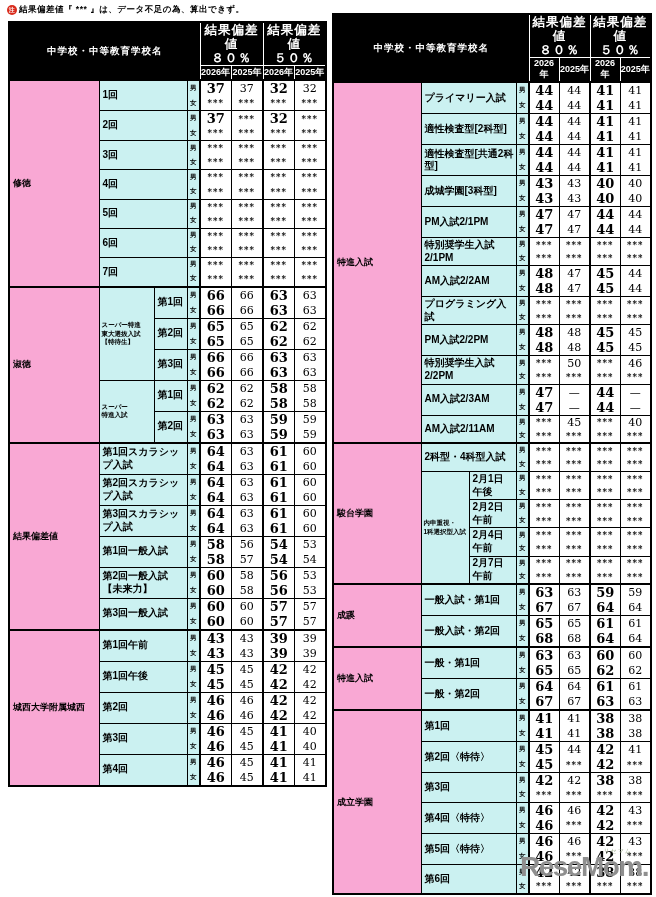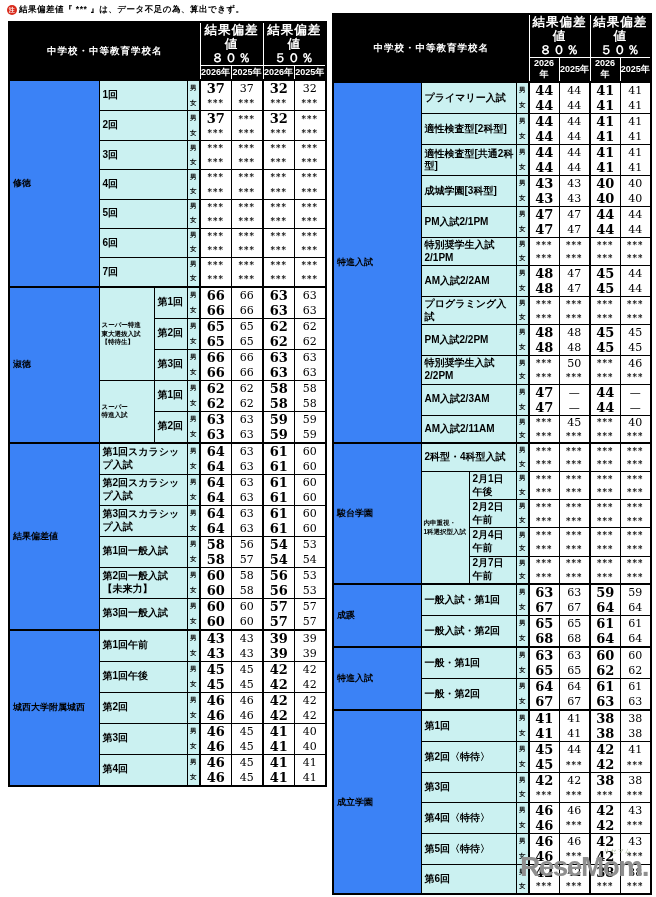--- a/index.html
+++ b/index.html
@@ -24,21 +24,21 @@
   th.th-grp{font-size:12.5px;line-height:1.12;letter-spacing:1px;}
   th.th-year{font-size:9px;letter-spacing:0;}
 
   tbody td{border-left:1px solid #000;vertical-align:middle;}
   .tbl-left tbody tr{height:14.6px;}
   .tbl-right tbody tr{height:14.1px;}
   tr.m td{border-top:1px solid #000;}
   tr.f td{border-top:none;}
   tr.school-start td{border-top:2px solid #000;}
 
-  td.school{background:#3b82f6;font-size:9px;font-weight:bold;padding-left:3px;border-left:none;letter-spacing:0;}
+  td.school{background:#f9a8d4;font-size:9px;font-weight:bold;padding-left:3px;border-left:none;letter-spacing:0;}
   td.group{background:#cbf1f1;font-size:6.5px;font-weight:bold;padding-left:2px;white-space:pre-line;line-height:1.25;}
   td.exam{background:#cbf1f1;font-size:10px;font-weight:bold;padding-left:3px;white-space:pre-line;line-height:1.25;}
   td.sex{background:#cbf1f1;font-size:6.5px;font-weight:bold;text-align:center;}
   td.val{background:#fff;text-align:center;font-family:"DejaVu Serif",serif;}
   td.y-cur{font-size:13px;font-weight:bold;}
   td.y-prev{font-size:11px;font-weight:normal;}
   td.stars{font-size:8.5px;letter-spacing:1px;font-weight:bold;}
   td.y-prev.stars{font-weight:bold;}
   td.sep{border-left:2px solid #000;}
 

